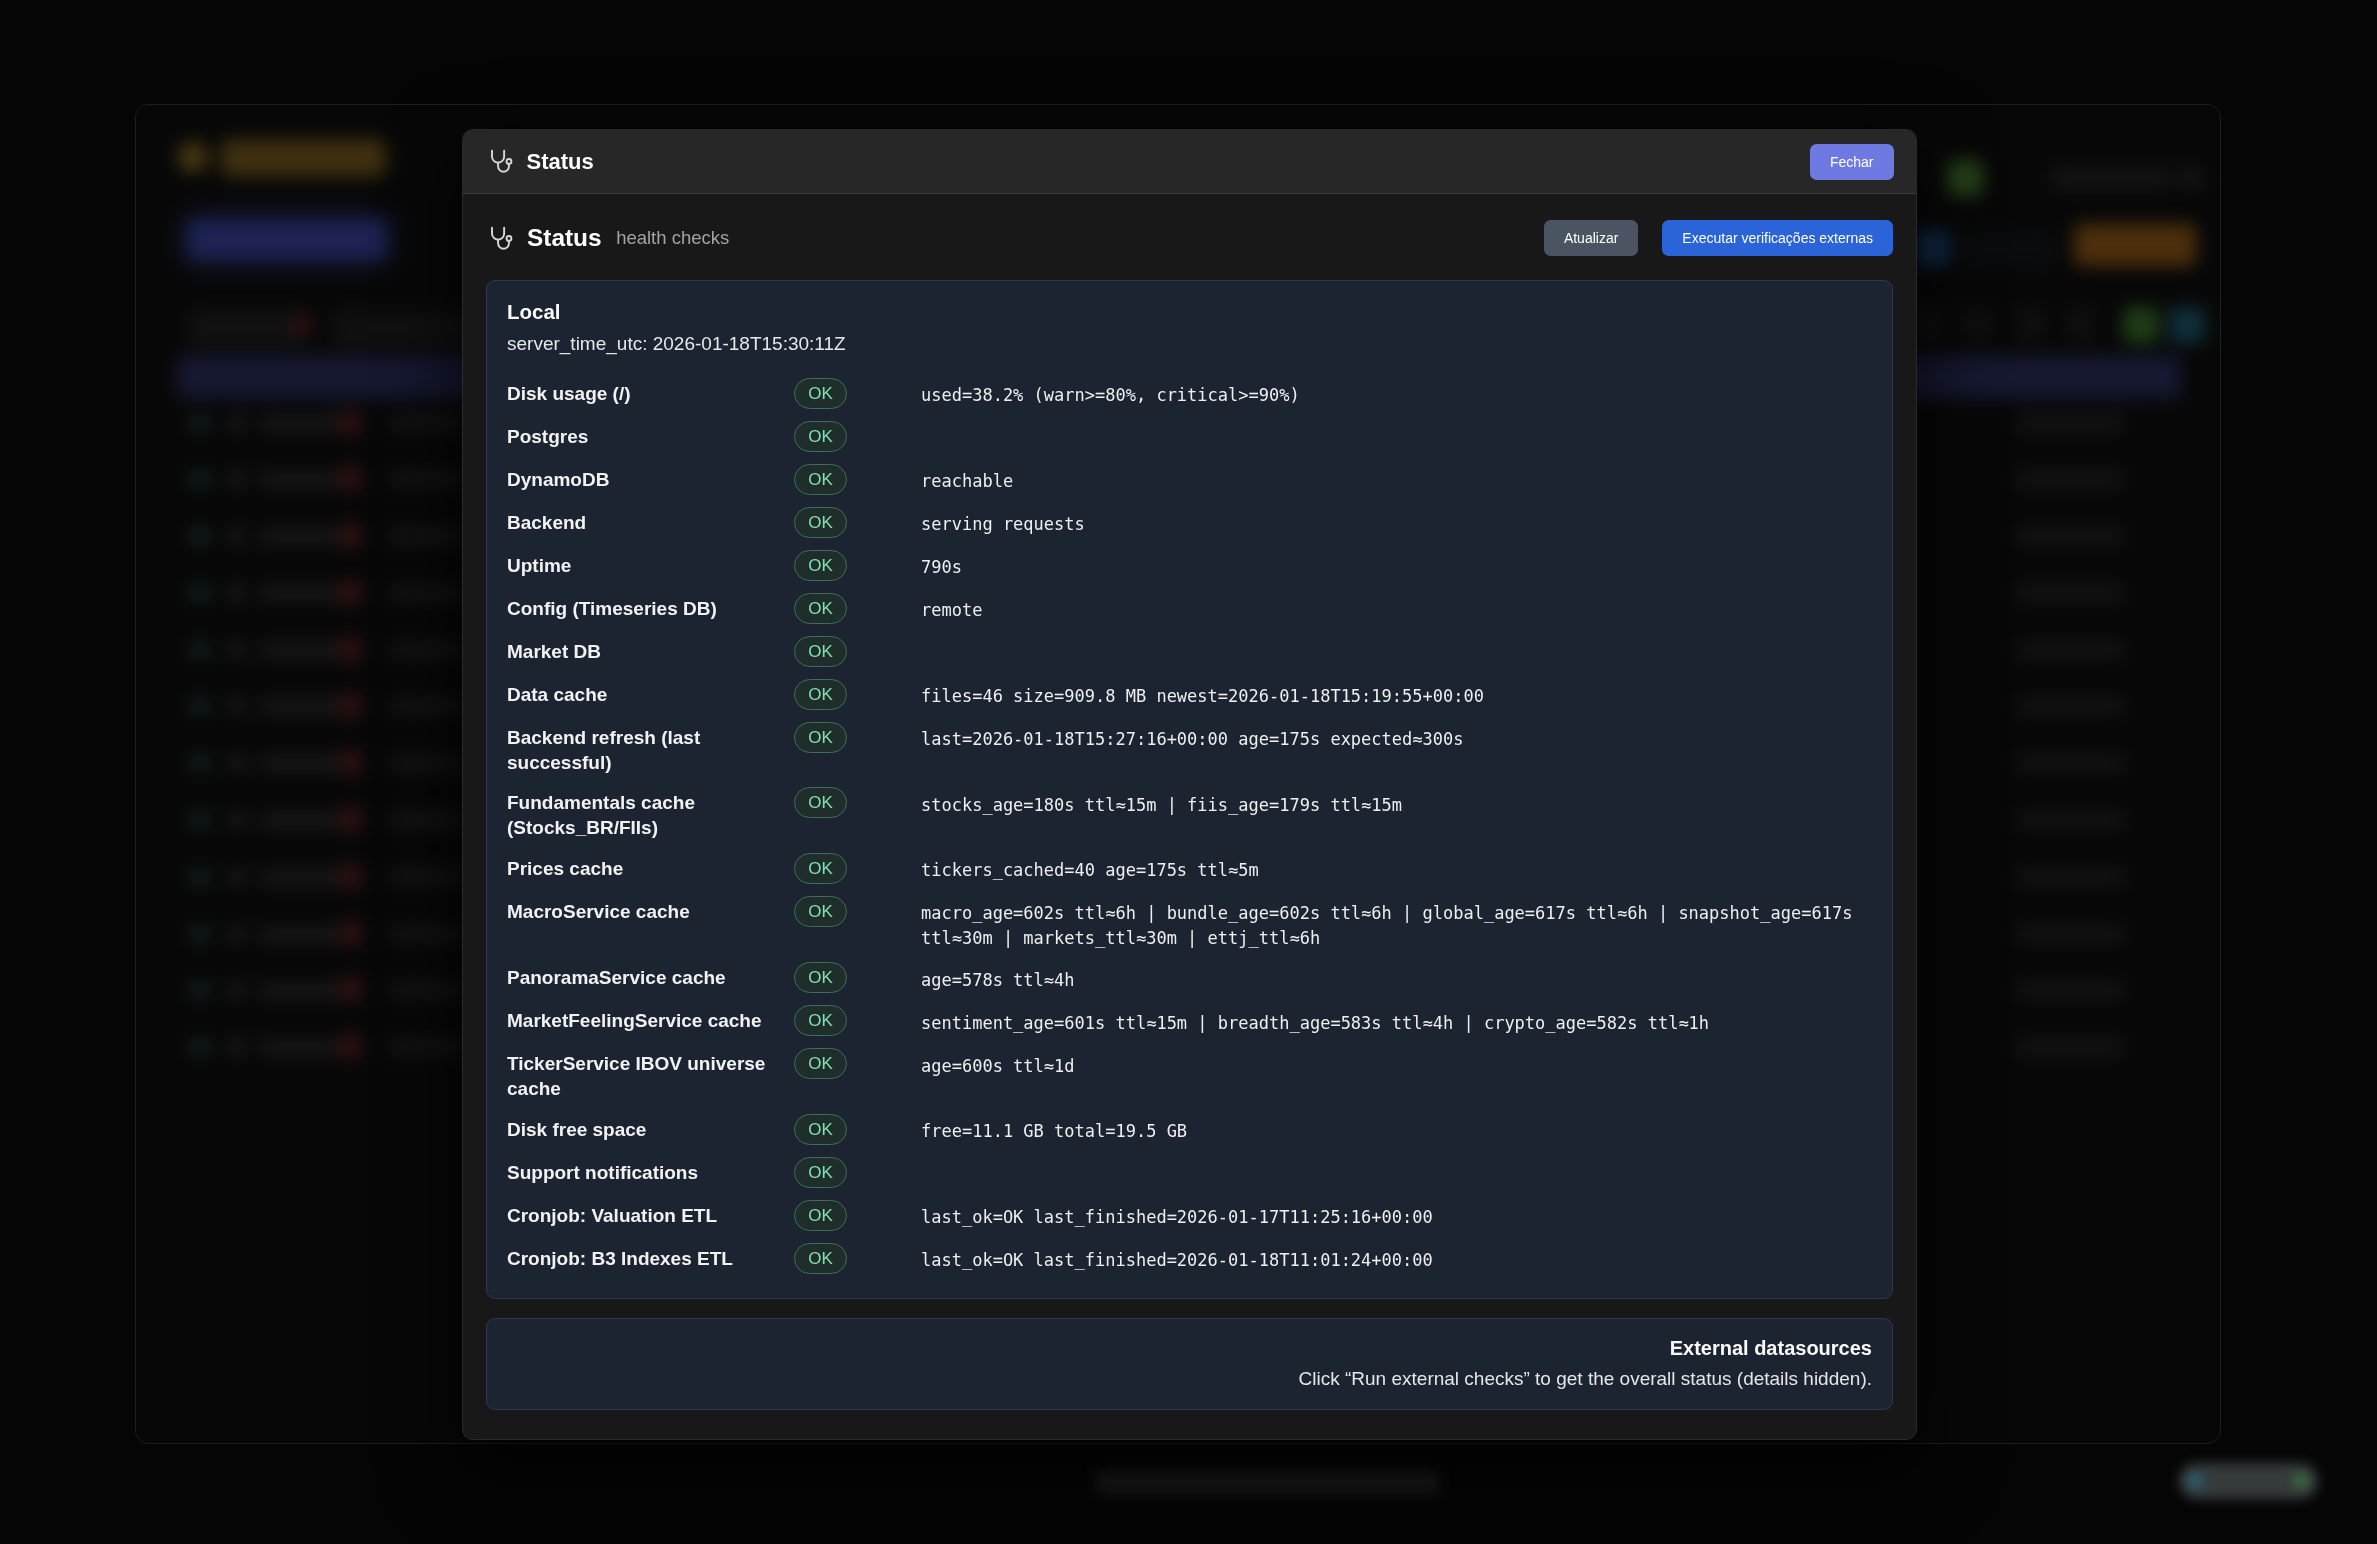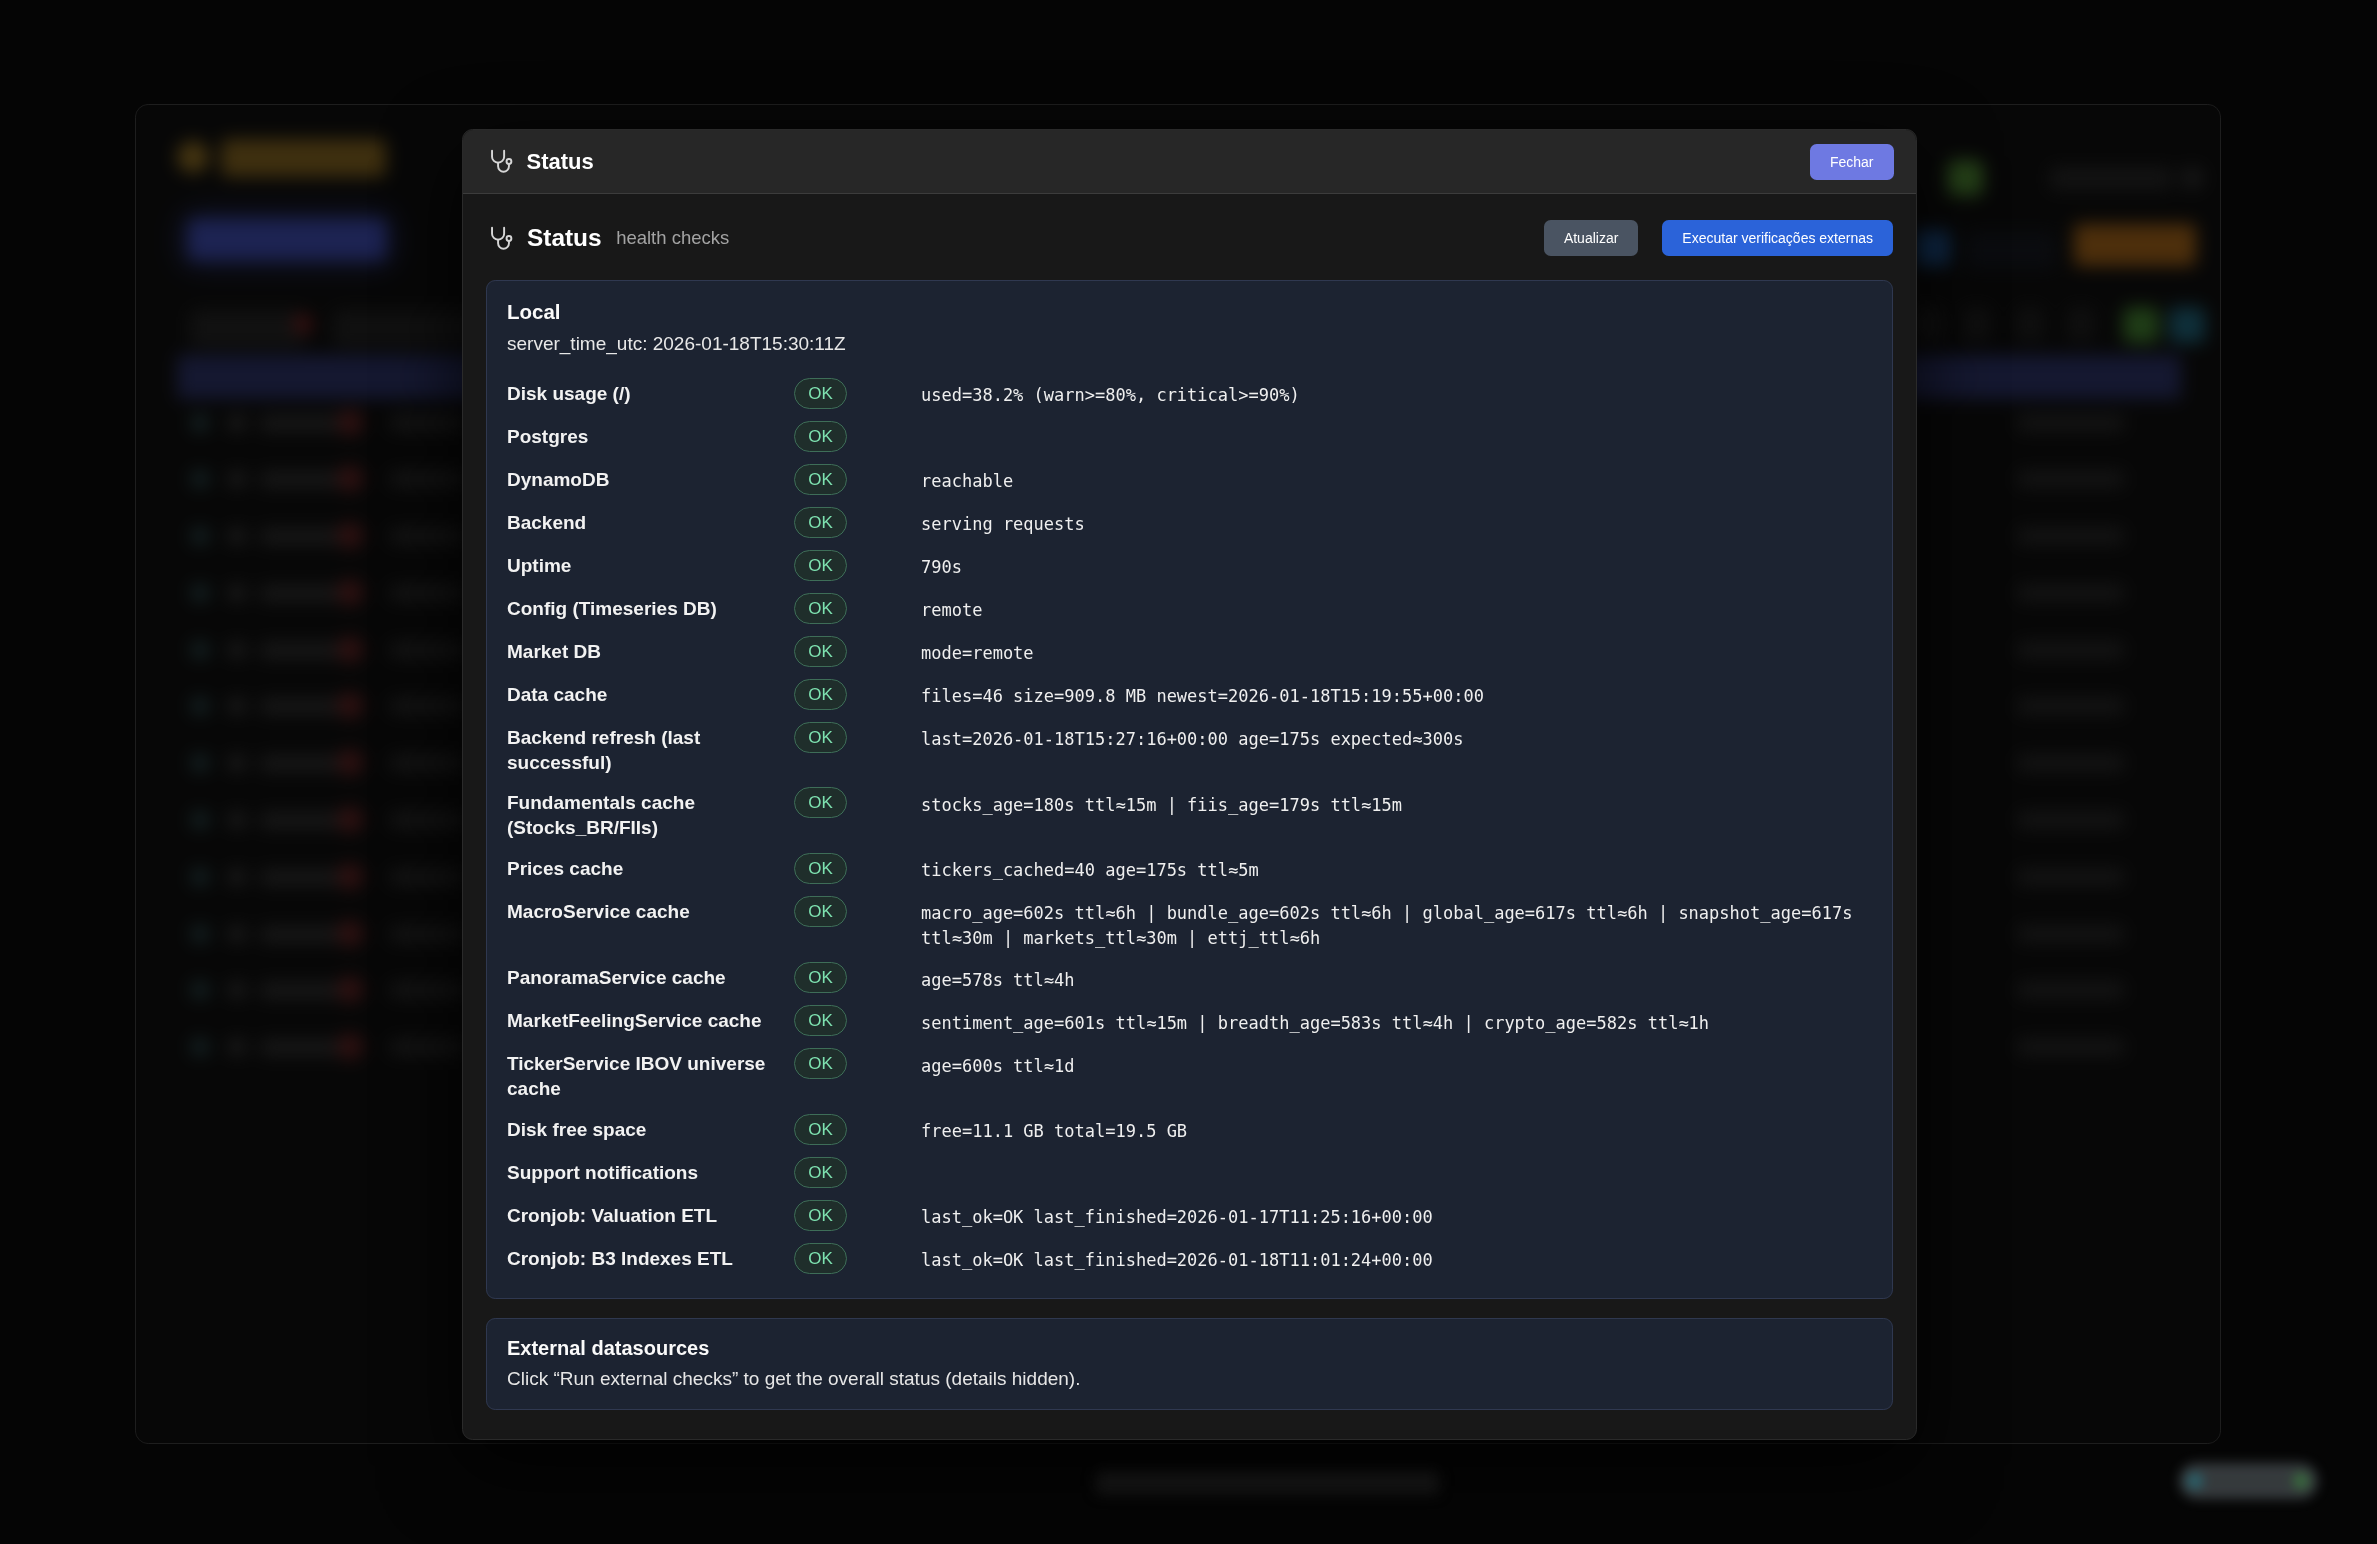--- a/index.html
+++ b/index.html
@@ -70,21 +70,21 @@
   .panel-title { font-size:20.5px; font-weight:bold; color:#fafafa; margin-bottom:9.2px; }
   .server-line { font-size:19px; color:#e8e8e8; margin-bottom:17px; }
 
   .check-row { display:grid; grid-template-columns:287px 127px 1fr; align-items:start; padding:6px 0; }
   .check-label { font-size:19px; font-weight:600; color:#f2f2f2; line-height:1.3; padding-top:4px; }
   .status-badge { display:inline-block; font-size:17px; color:#7ee2b0; background:#1f2e2b;
                   border:1.3px solid #3e6e58; border-radius:660px; padding:6px 13.2px; line-height:1; }
   .check-detail { font-family:"DejaVu Sans Mono", monospace; font-size:17px; color:#efefef;
                   line-height:1.45; padding-top:5.3px; white-space:pre-wrap; }
 
-  .ext-panel { margin-top:18.5px; }
+  .ext-panel { margin-top:18.5px;text-align:right; }
   .ext-title { font-size:20px; font-weight:bold; color:#fafafa; margin-bottom:8px; }
   .ext-msg   { font-size:19px; color:#e6e6e6; }
 
   .steth { width:29px; height:29px; flex:0 0 auto; }
 </style>
 </head>
 <body>
 
 <div class="page">
 
@@ -272,21 +272,20 @@
               <div class="check-detail">790s</div>
             </div>
             <div class="check-row">
               <div class="check-label">Config (Timeseries DB)</div>
               <div><span class="status-badge">OK</span></div>
               <div class="check-detail">remote</div>
             </div>
             <div class="check-row">
               <div class="check-label">Market DB</div>
               <div><span class="status-badge">OK</span></div>
-              <div class="check-detail">mode=remote</div>
             </div>
             <div class="check-row">
               <div class="check-label">Data cache</div>
               <div><span class="status-badge">OK</span></div>
               <div class="check-detail">files=46 size=909.8 MB newest=2026-01-18T15:19:55+00:00</div>
             </div>
             <div class="check-row">
               <div class="check-label">Backend refresh (last successful)</div>
               <div><span class="status-badge">OK</span></div>
               <div class="check-detail">last=2026-01-18T15:27:16+00:00 age=175s expected≈300s</div>

